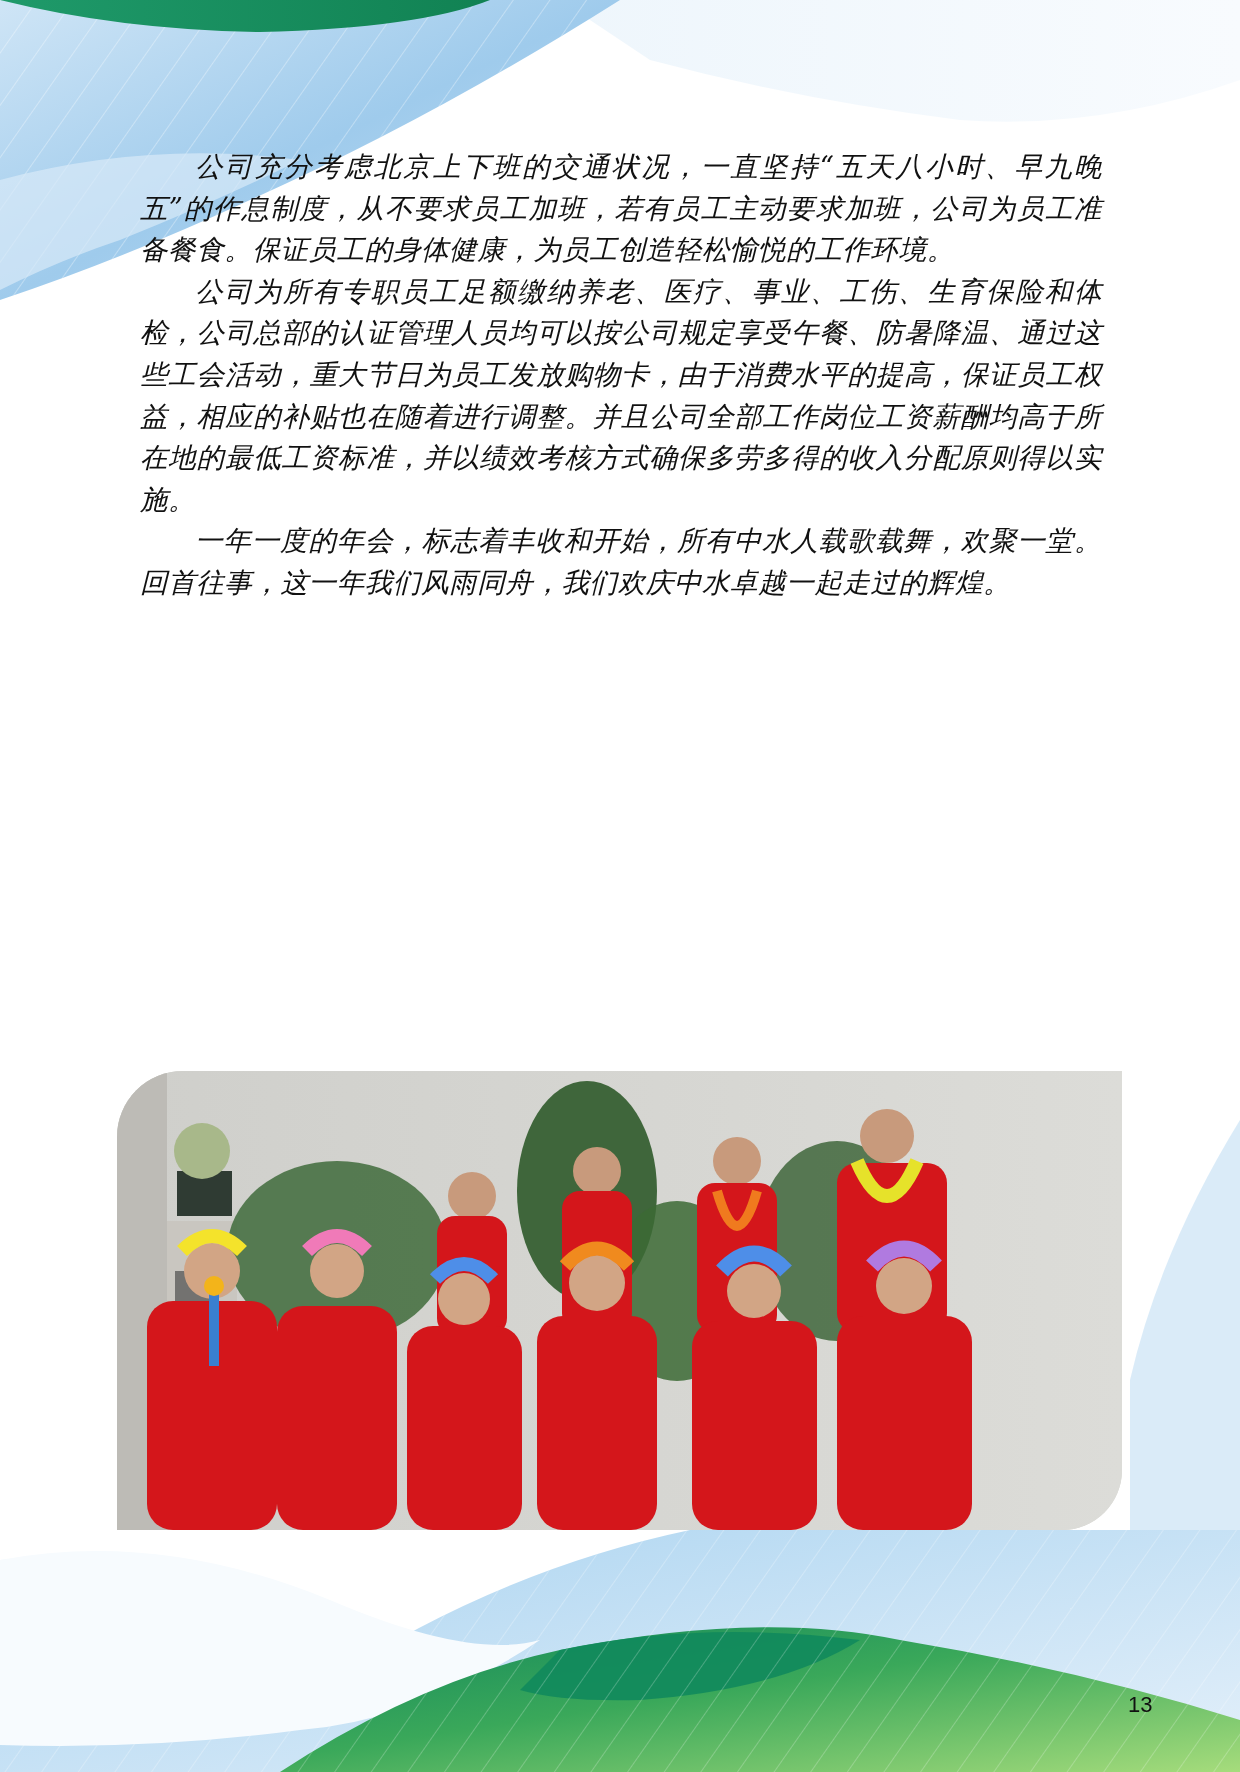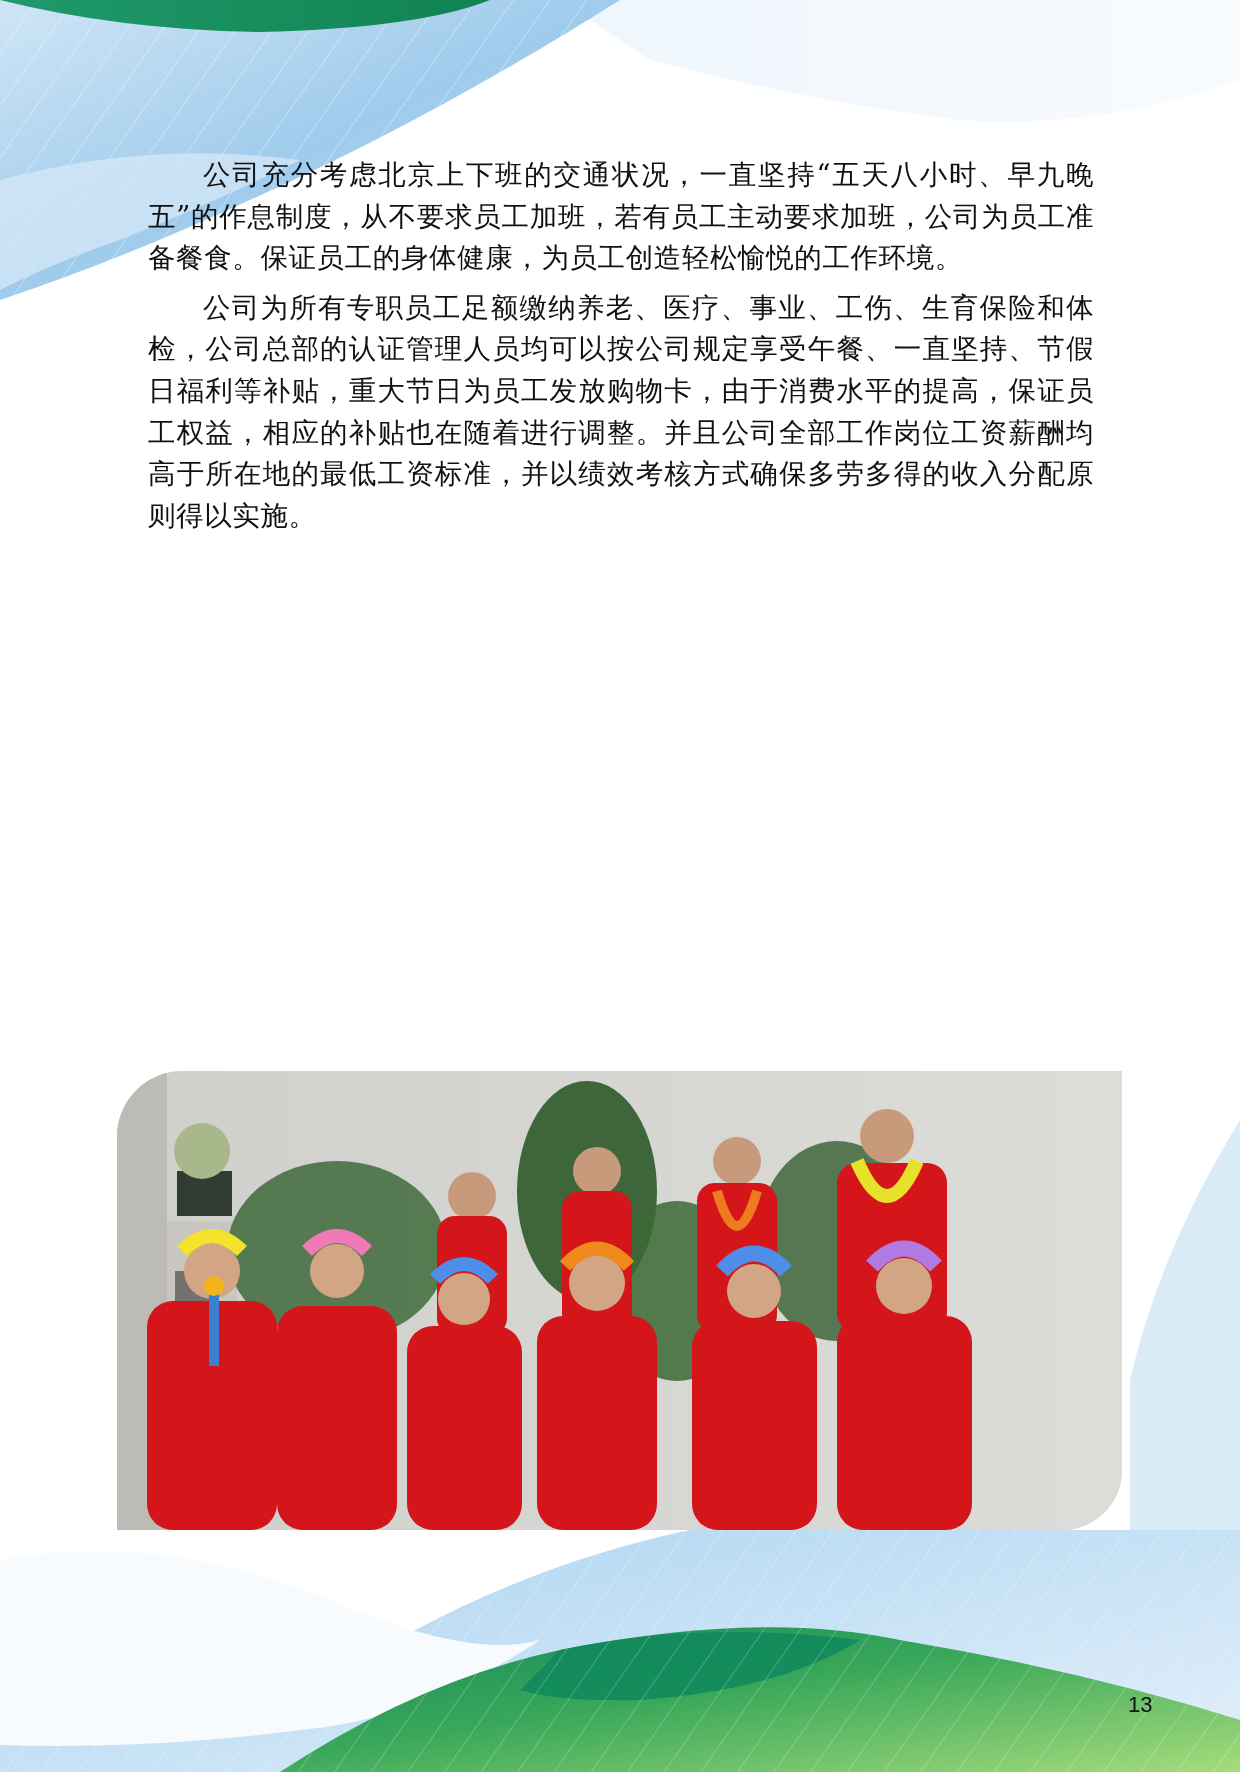--- a/index.html
+++ b/index.html
@@ -8,21 +8,21 @@
       background: #ffffff;
       font-family: "DejaVu Serif", "Liberation Serif", serif;
     }
     .bg { position: absolute; left: 0; top: 0; width: 1240px; height: 1772px; z-index: 0; }
     .body-text {
       position: absolute; left: 140px; top: 146px; width: 962px;
       z-index: 2; color: #111;
       font-size: 27.5px; line-height: 41.6px; letter-spacing: 0.6px;
       text-align: justify;
     }
-    .body-text p { margin: 8px; text-indent: 2em; }
+    .body-text p { margin: 0; text-indent: 2em; font-style: italic; }
     .photo {
       position: absolute; left: 117px; top: 1071px; width: 1005px; height: 459px;
       z-index: 2; overflow: hidden;
       border-radius: 66px 0 60px 0;
       background: #d9d9d4;
     }
     .photo svg { display: block; width: 100%; height: 100%; }
     .page-number {
       position: absolute; left: 1128px; top: 1692px; z-index: 3;
       font-family: Liberation Sans, sans-serif;
@@ -79,21 +79,22 @@
 
   <path d="M 0 1560 Q 160 1530 330 1600 Q 470 1660 540 1640 Q 420 1720 300 1730 Q 150 1750 0 1745 Z" fill="#f7fbfe"></path>
 
   <path d="M 280 1772 Q 420 1680 560 1650 Q 760 1610 900 1640 Q 1080 1670 1240 1720 L 1240 1772 Z" fill="url(#gGreenBottom)"></path>
   <path d="M 560 1650 Q 700 1620 860 1640 Q 780 1690 640 1700 Q 560 1702 520 1690 Z" fill="#118a5c" opacity="0.9"></path>
   <path d="M 280 1772 Q 420 1680 560 1650 Q 760 1610 900 1640 Q 1080 1670 1240 1720 L 1240 1772 Z" fill="url(#lines)" opacity="0.7"></path>
 </svg>
 
 <div class="body-text">
   <p>公司充分考虑北京上下班的交通状况，一直坚持“五天八小时、早九晚五”的作息制度，从不要求员工加班，若有员工主动要求加班，公司为员工准备餐食。保证员工的身体健康，为员工创造轻松愉悦的工作环境。</p>
-  <p>公司为所有专职员工足额缴纳养老、医疗、事业、工伤、生育保险和体检，公司总部的认证管理人员均可以按公司规定享受午餐、一直坚持、节假日福利等补贴，重大节日为员工发放购物卡，由于消费水平的提高，保证员工权益，相应的补贴也在随着进行调整。并且公司全部工作岗位工资薪酬均高于所在地的最低工资标准，并以绩效考核方式确保多劳多得的收入分配原则得以实施。</p>
+  <p>公司为所有专职员工足额缴纳养老、医疗、事业、工伤、生育保险和体检，公司总部的认证管理人员均可以按公司规定享受午餐、防暑降温、通过这些工会活动，重大节日为员工发放购物卡，由于消费水平的提高，保证员工权益，相应的补贴也在随着进行调整。并且公司全部工作岗位工资薪酬均高于所在地的最低工资标准，并以绩效考核方式确保多劳多得的收入分配原则得以实施。</p>
+  <p>一年一度的年会，标志着丰收和开始，所有中水人载歌载舞，欢聚一堂。回首往事，这一年我们风雨同舟，我们欢庆中水卓越一起走过的辉煌。</p>
 </div>
 
 <div class="photo" title="Group of employees in red polo shirts wearing colorful flower garlands singing at the annual party, with potted plants in the background">
   <svg viewBox="0 0 1005 459" preserveAspectRatio="none">
     <defs>
       <linearGradient id="wall" x1="0" y1="0" x2="1" y2="0">
         <stop offset="0" stop-color="#cfcfcb"></stop>
         <stop offset="1" stop-color="#dcdcd8"></stop>
       </linearGradient>
     </defs>

